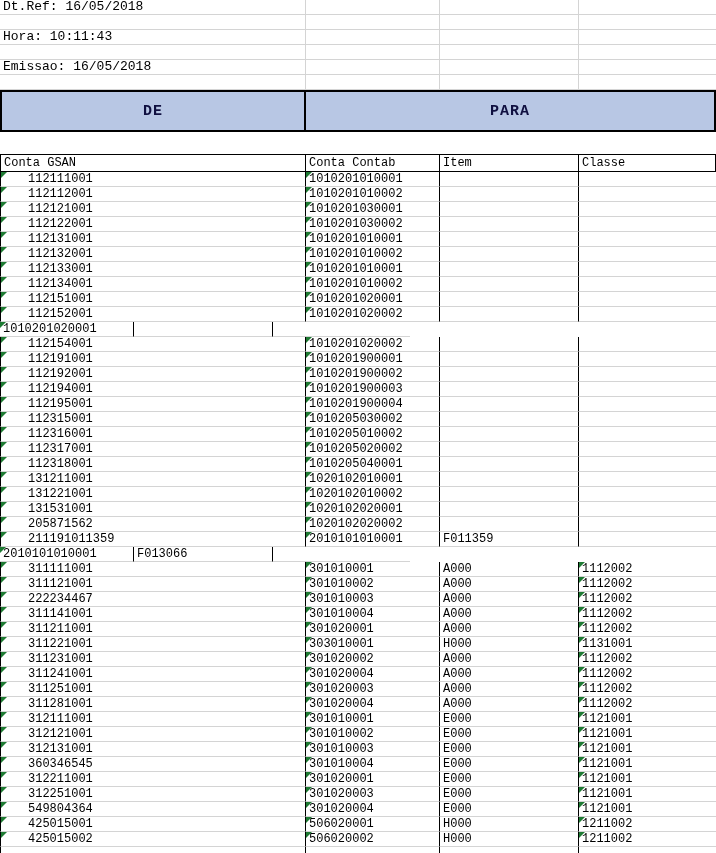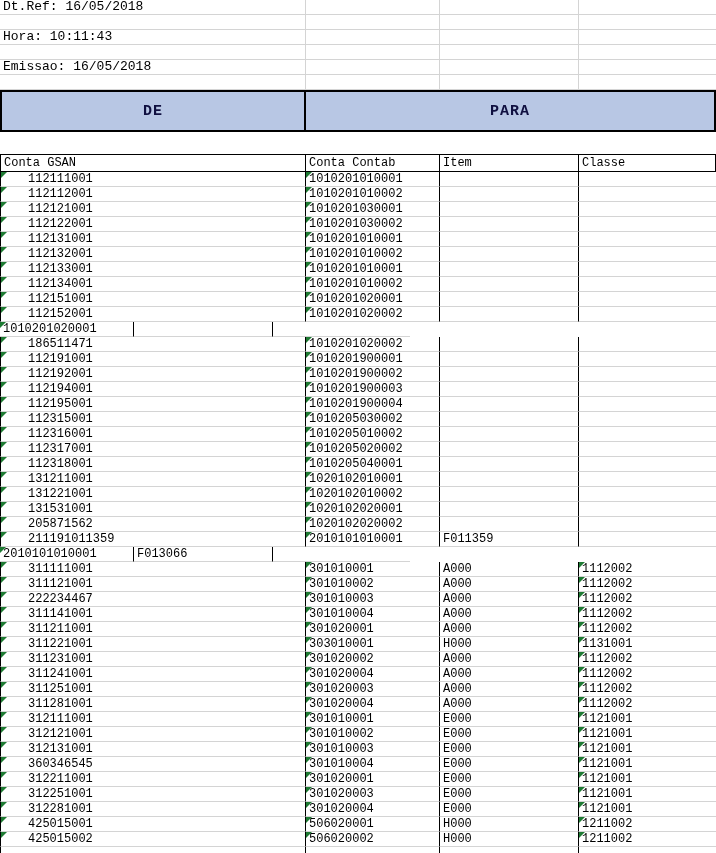--- a/index.html
+++ b/index.html
@@ -324,21 +324,21 @@
       </div>
       <div class="cell c3 d3">
         
         <span class="val"></span>
       </div>
     </div>
 
     <div class="row">
       <div class="cell c0 d0">
         <span class="tri"></span>
-        <span class="val">186511471</span>
+        <span class="val">112154001</span>
       </div>
       <div class="cell c1 d1">
         <span class="tri"></span>
         <span class="val">1010201020002</span>
       </div>
       <div class="cell c2 d2">
         
         <span class="val"></span>
       </div>
       <div class="cell c3 d3">
@@ -909,21 +909,21 @@
       </div>
       <div class="cell c3 d3">
         <span class="tri"></span>
         <span class="val">1121001</span>
       </div>
     </div>
 
     <div class="row">
       <div class="cell c0 d0">
         <span class="tri"></span>
-        <span class="val">312281001</span>
+        <span class="val">549804364</span>
       </div>
       <div class="cell c1 d1">
         <span class="tri"></span>
         <span class="val">301020004</span>
       </div>
       <div class="cell c2 d2">
         
         <span class="val">E000</span>
       </div>
       <div class="cell c3 d3">

